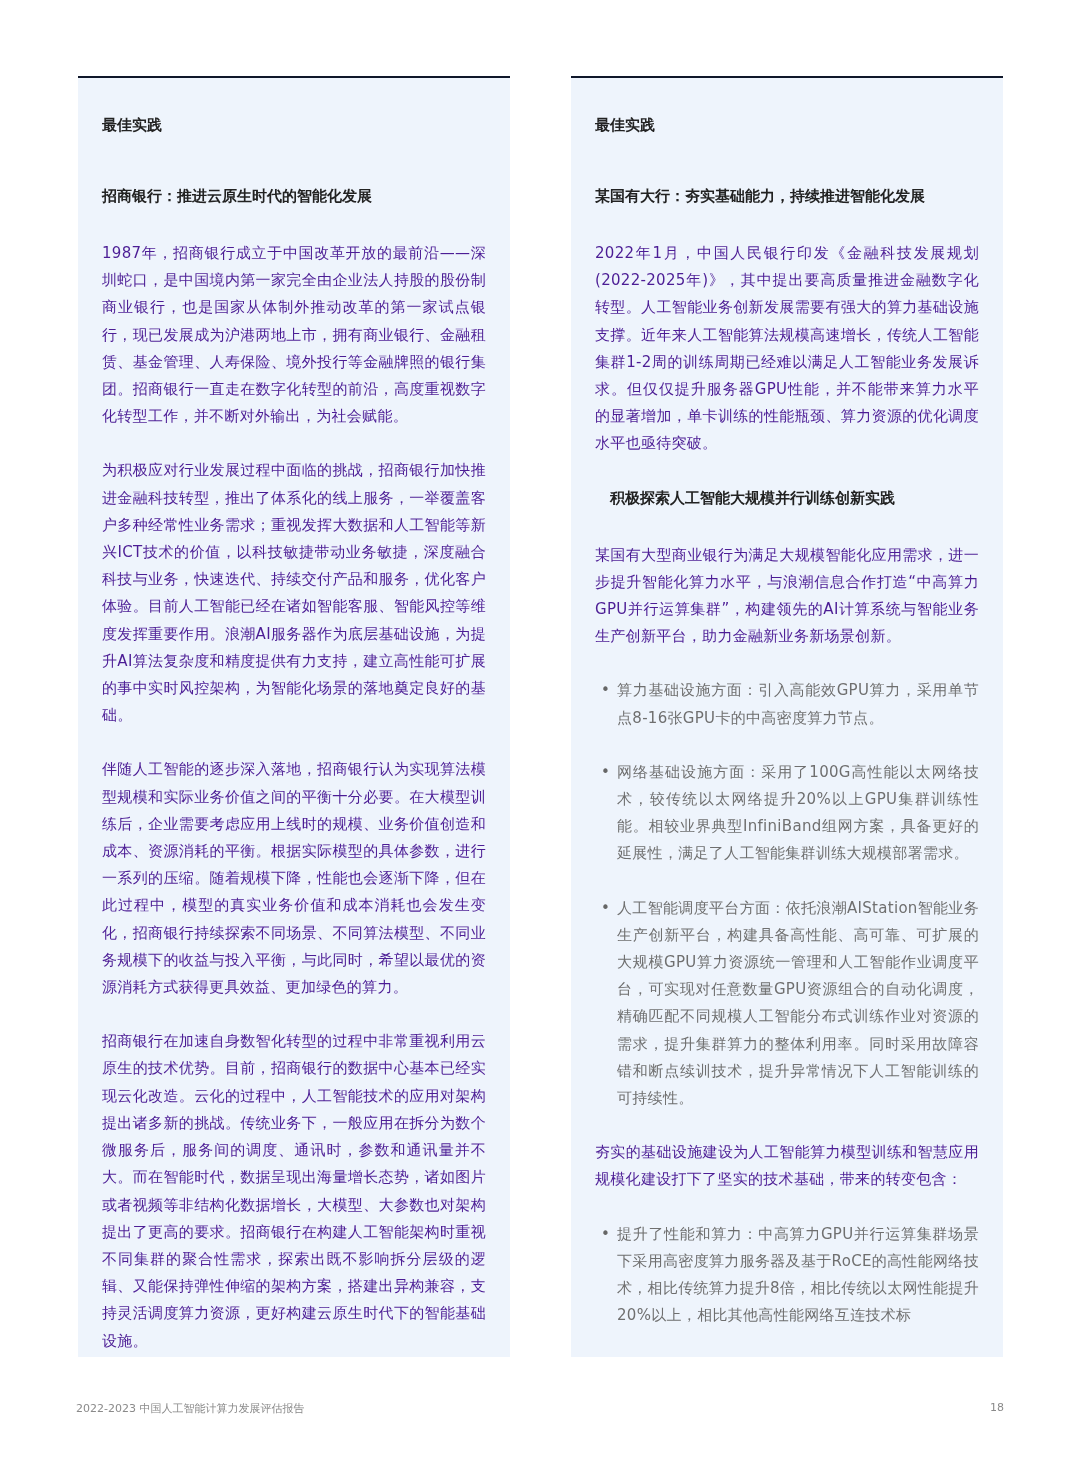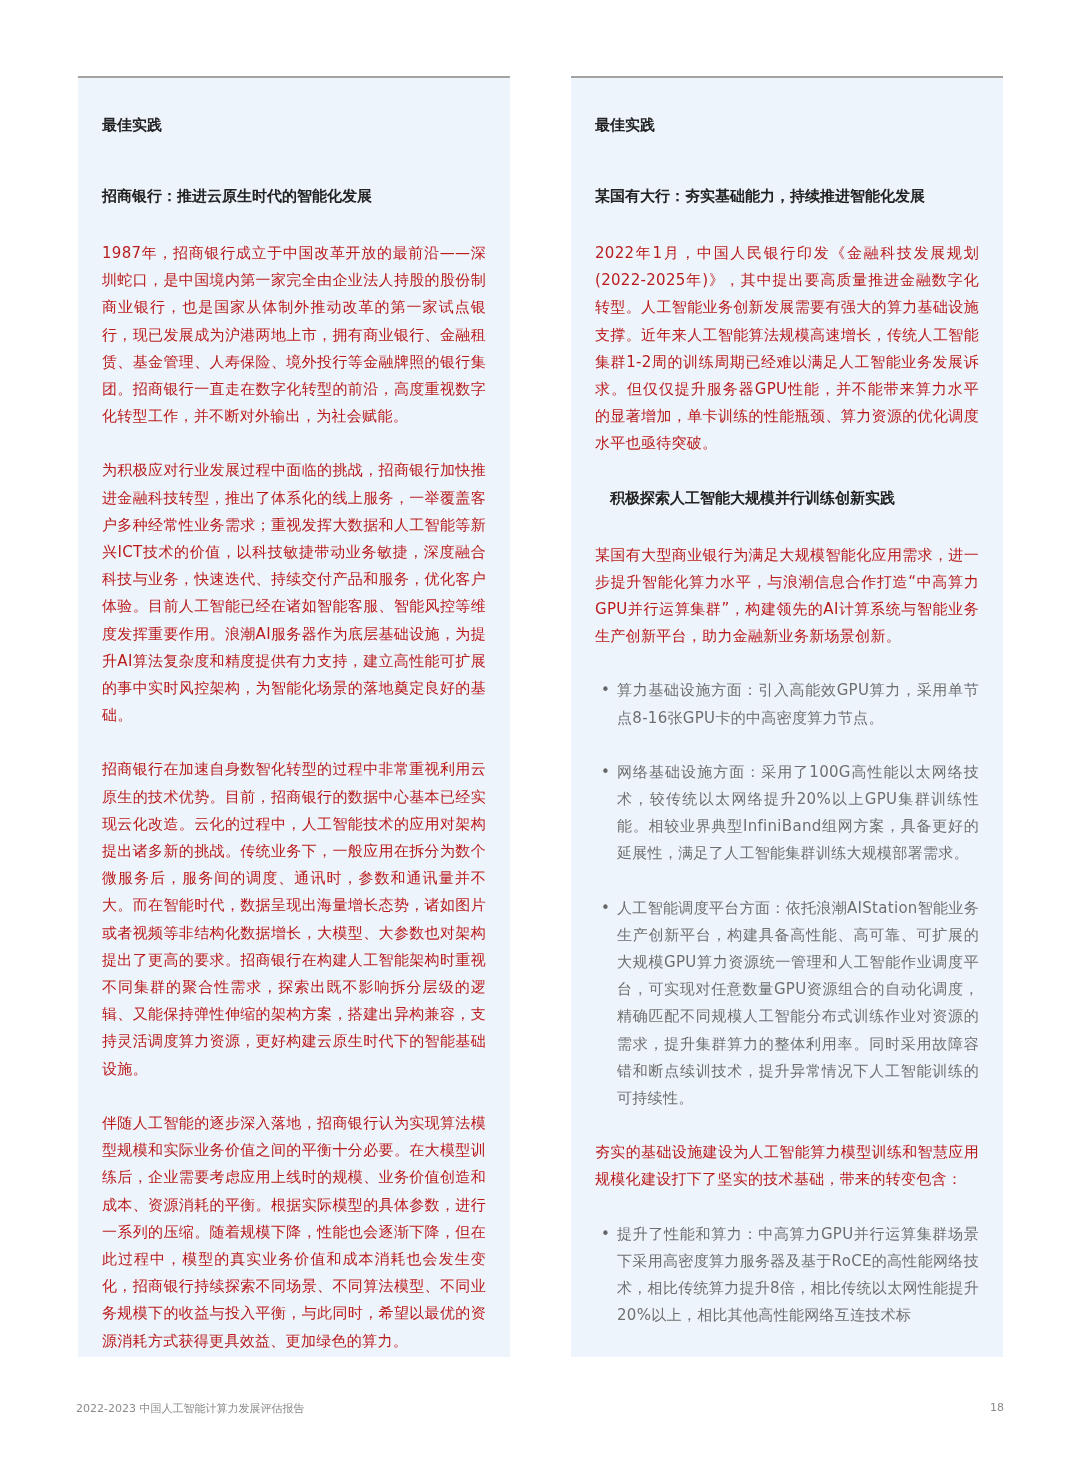--- a/index.html
+++ b/index.html
@@ -3,32 +3,32 @@
   <meta charset="utf-8">
   <style>
     html, body { margin: 0; padding: 0; }
     body {
       width: 1080px; height: 1466px; background: #ffffff;
       position: relative; overflow: hidden;
       font-family: "DejaVu Sans", "Liberation Sans", sans-serif;
     }
     .panel {
       position: absolute; top: 76px; width: 432px; height: 1281px;
-      background: #eef4fc; border-top: 2px solid #a3a3a3;
+      background: #eef4fc; border-top: 2px solid #0f172a;
       box-sizing: border-box; padding: 34px 24px 0 24px;
     }
     .panel.left { left: 78px; }
     .panel.right { left: 571px; }
     .kicker, .title, .subhead {
       font-weight: bold; color: #222; font-size: 15px; line-height: 27px; margin: 0;
     }
     .title { margin-bottom: 30px; margin-top: 44px; }
     .subhead { margin: 0 0 30px 15px; }
     .para {
-      font-size: 15px; line-height: 27.2px; color: #b91c1c; margin: 0 0 27px 0;
+      font-size: 15px; line-height: 27.2px; color: #4c1d95; margin: 0 0 27px 0;
       text-align: justify; letter-spacing: 0.3px;
     }
     ul.bullets { list-style: none; padding: 0; margin: 0; }
     ul.bullets li {
       position: relative; padding-left: 22px; font-size: 15px; line-height: 27.2px;
       color: #6f6f6f; margin: 0 0 27px 0; text-align: justify; letter-spacing: 0.3px;
     }
     ul.bullets li .dot {
       position: absolute; left: 6px; top: 0; color: #666;
     }
@@ -40,22 +40,22 @@
     }
   </style>
 </head>
 <body>
 
 <div class="panel left">
   <p class="kicker">最佳实践</p>
   <p class="title">招商银行：推进云原生时代的智能化发展</p>
   <p class="para">1987年，招商银行成立于中国改革开放的最前沿——深圳蛇口，是中国境内第一家完全由企业法人持股的股份制商业银行，也是国家从体制外推动改革的第一家试点银行，现已发展成为沪港两地上市，拥有商业银行、金融租赁、基金管理、人寿保险、境外投行等金融牌照的银行集团。招商银行一直走在数字化转型的前沿，高度重视数字化转型工作，并不断对外输出，为社会赋能。</p>
   <p class="para">为积极应对行业发展过程中面临的挑战，招商银行加快推进金融科技转型，推出了体系化的线上服务，一举覆盖客户多种经常性业务需求；重视发挥大数据和人工智能等新兴ICT技术的价值，以科技敏捷带动业务敏捷，深度融合科技与业务，快速迭代、持续交付产品和服务，优化客户体验。目前人工智能已经在诸如智能客服、智能风控等维度发挥重要作用。浪潮AI服务器作为底层基础设施，为提升AI算法复杂度和精度提供有力支持，建立高性能可扩展的事中实时风控架构，为智能化场景的落地奠定良好的基础。</p>
+  <p class="para">伴随人工智能的逐步深入落地，招商银行认为实现算法模型规模和实际业务价值之间的平衡十分必要。在大模型训练后，企业需要考虑应用上线时的规模、业务价值创造和成本、资源消耗的平衡。根据实际模型的具体参数，进行一系列的压缩。随着规模下降，性能也会逐渐下降，但在此过程中，模型的真实业务价值和成本消耗也会发生变化，招商银行持续探索不同场景、不同算法模型、不同业务规模下的收益与投入平衡，与此同时，希望以最优的资源消耗方式获得更具效益、更加绿色的算力。</p>
   <p class="para">招商银行在加速自身数智化转型的过程中非常重视利用云原生的技术优势。目前，招商银行的数据中心基本已经实现云化改造。云化的过程中，人工智能技术的应用对架构提出诸多新的挑战。传统业务下，一般应用在拆分为数个微服务后，服务间的调度、通讯时，参数和通讯量并不大。而在智能时代，数据呈现出海量增长态势，诸如图片或者视频等非结构化数据增长，大模型、大参数也对架构提出了更高的要求。招商银行在构建人工智能架构时重视不同集群的聚合性需求，探索出既不影响拆分层级的逻辑、又能保持弹性伸缩的架构方案，搭建出异构兼容，支持灵活调度算力资源，更好构建云原生时代下的智能基础设施。</p>
-  <p class="para">伴随人工智能的逐步深入落地，招商银行认为实现算法模型规模和实际业务价值之间的平衡十分必要。在大模型训练后，企业需要考虑应用上线时的规模、业务价值创造和成本、资源消耗的平衡。根据实际模型的具体参数，进行一系列的压缩。随着规模下降，性能也会逐渐下降，但在此过程中，模型的真实业务价值和成本消耗也会发生变化，招商银行持续探索不同场景、不同算法模型、不同业务规模下的收益与投入平衡，与此同时，希望以最优的资源消耗方式获得更具效益、更加绿色的算力。</p>
 </div>
 
 <div class="panel right">
   <p class="kicker">最佳实践</p>
   <p class="title">某国有大行：夯实基础能力，持续推进智能化发展</p>
   <p class="para">2022年1月，中国人民银行印发《金融科技发展规划(2022-2025年)》，其中提出要高质量推进金融数字化转型。人工智能业务创新发展需要有强大的算力基础设施支撑。近年来人工智能算法规模高速增长，传统人工智能集群1-2周的训练周期已经难以满足人工智能业务发展诉求。但仅仅提升服务器GPU性能，并不能带来算力水平的显著增加，单卡训练的性能瓶颈、算力资源的优化调度水平也亟待突破。</p>
 
   <p class="subhead">积极探索人工智能大规模并行训练创新实践</p>
   <p class="para">某国有大型商业银行为满足大规模智能化应用需求，进一步提升智能化算力水平，与浪潮信息合作打造“中高算力GPU并行运算集群”，构建领先的AI计算系统与智能业务生产创新平台，助力金融新业务新场景创新。</p>
   <ul class="bullets">

